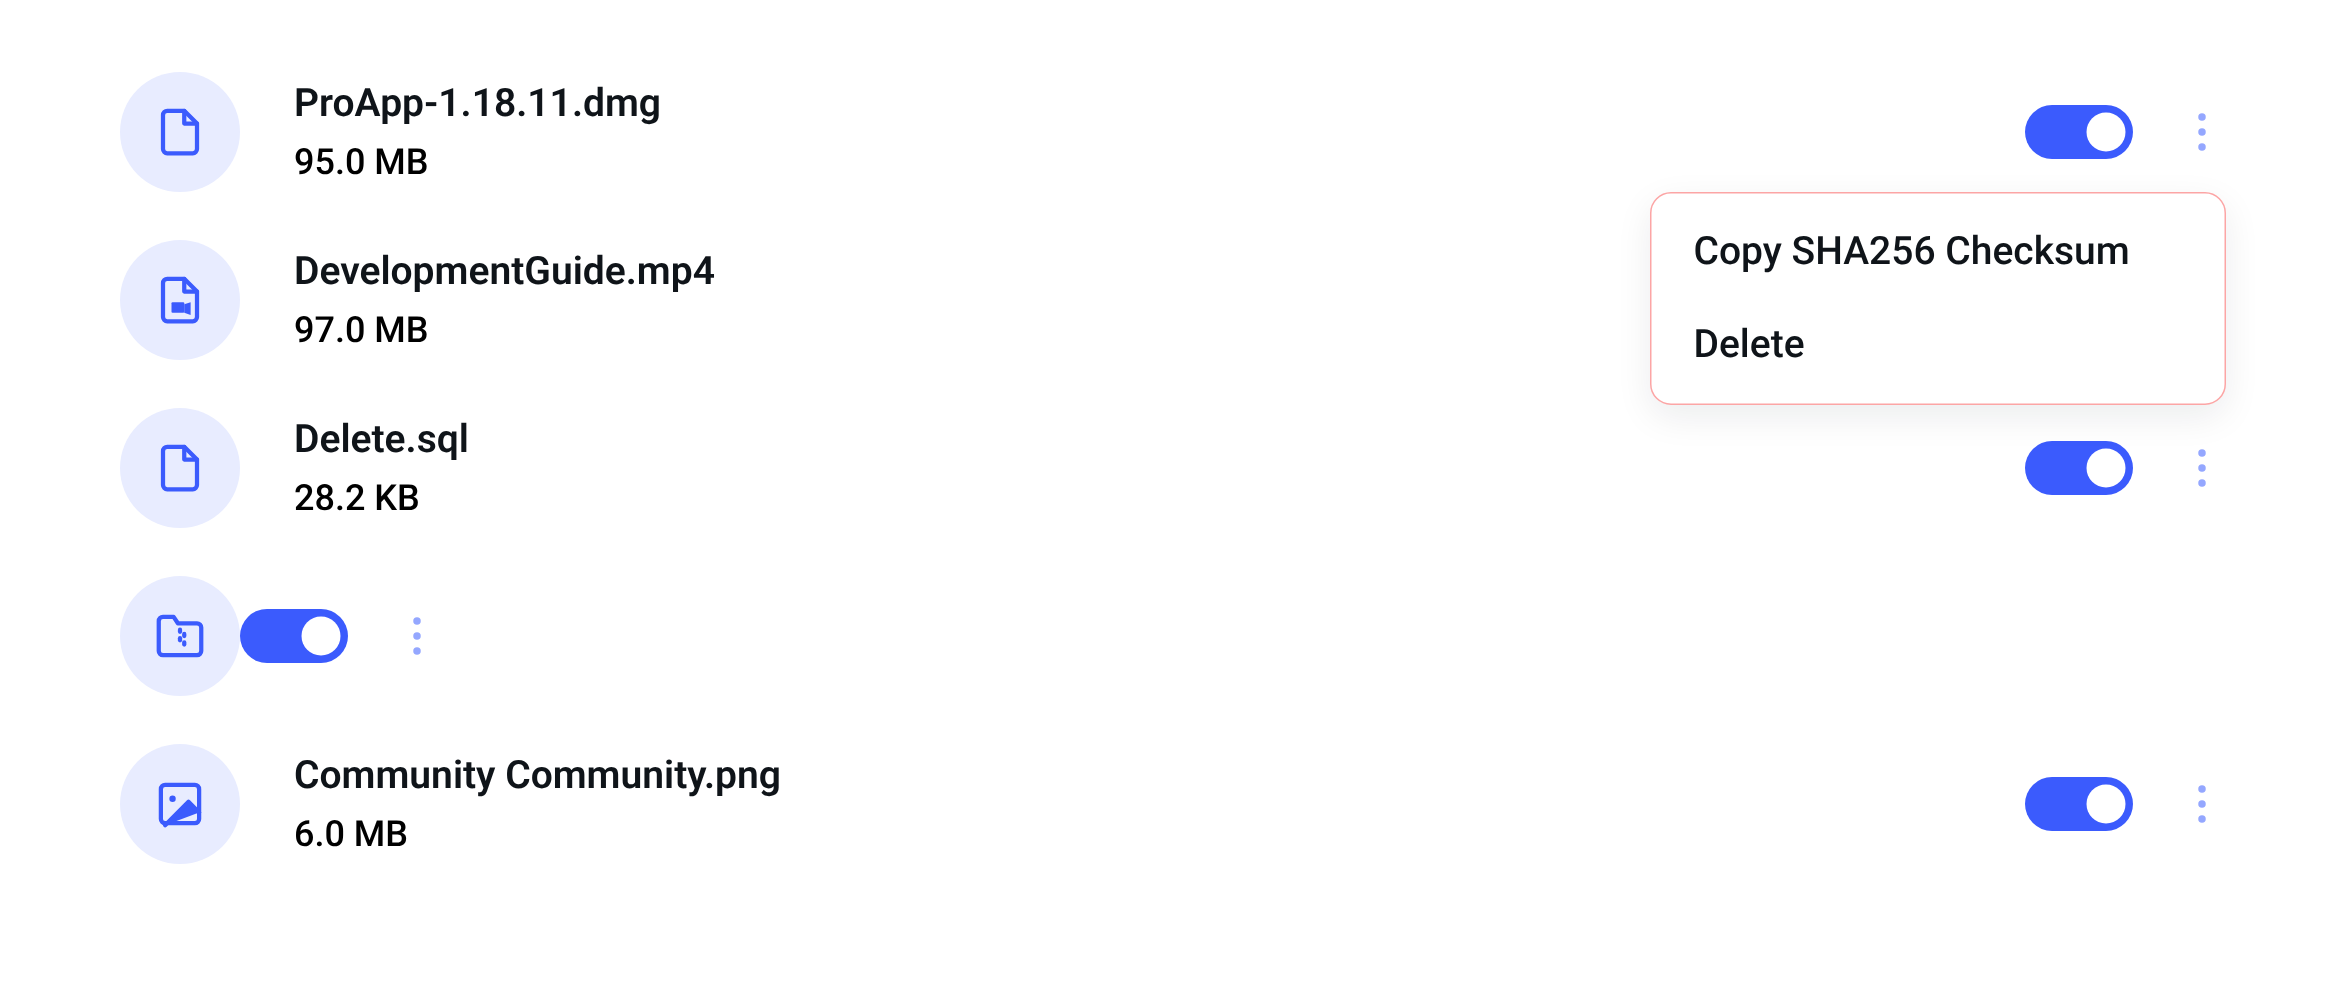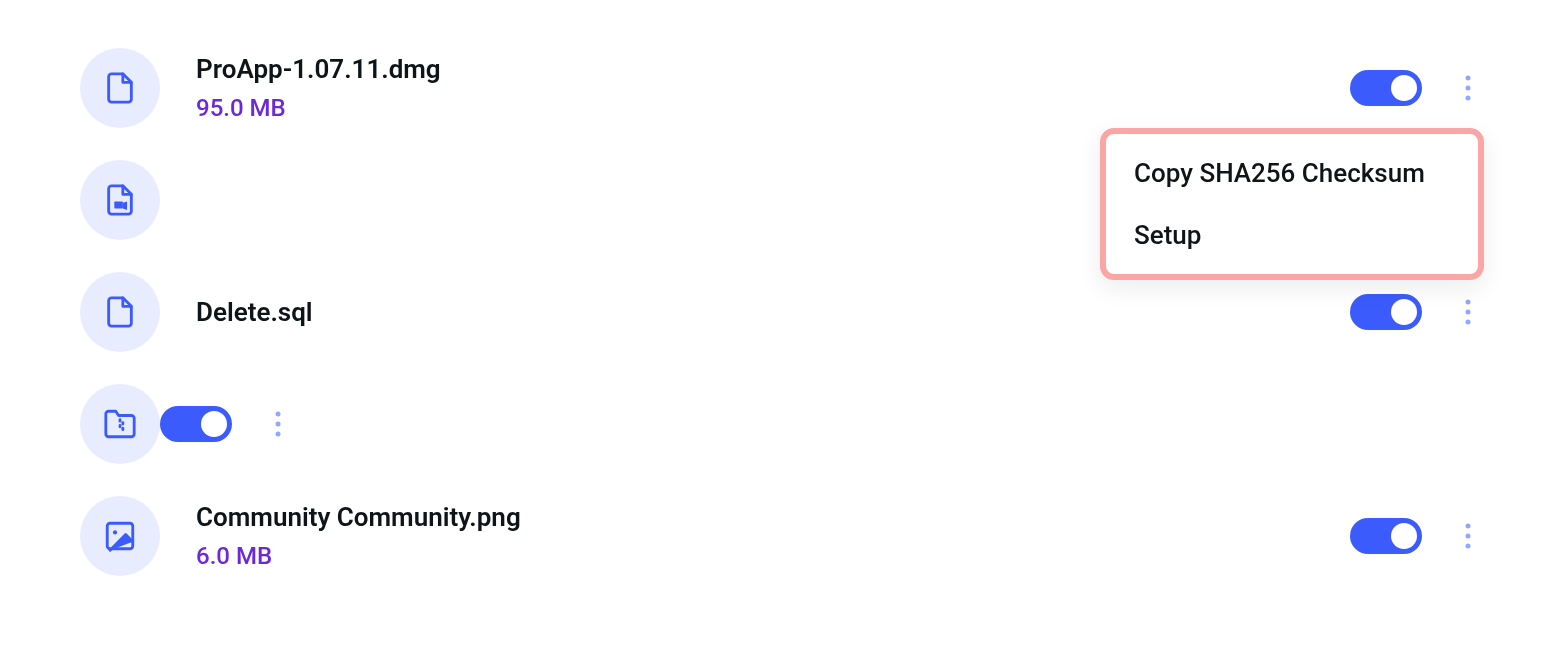--- a/index.html
+++ b/index.html
@@ -52,21 +52,21 @@
       flex: 1;
     }
     .file-name {
       font-size: 26px;
       font-weight: 600;
       color: #0f1419;
     }
     .file-size {
       font-size: 24px;
       font-weight: 500;
-      color: #6d28d9;
+      color: #000000;
     }
     .file-actions {
       display: flex;
       align-items: center;
       gap: 28px;
     }
     .toggle {
       width: 72px;
       height: 36px;
       border-radius: 18px;
@@ -94,21 +94,21 @@
     }
     .more-btn svg {
       width: 6px;
       height: 26px;
     }
     .popover {
       position: absolute;
       top: 128px;
       right: 82px;
       background: #ffffff;
-      border: 6px solid #fca5a5;
+      border: 1px solid #fca5a5;
       border-radius: 14px;
       box-shadow: 0 8px 24px rgba(15, 23, 42, 0.08);
       padding: 8px 0;
       min-width: 384px;
     }
     .popover-item {
       padding: 16px 28px;
       font-size: 26px;
       font-weight: 500;
       color: #0f1419;
@@ -121,21 +121,21 @@
 <div class="file-list">
 
   <div class="file-row">
     <div class="file-icon-wrap">
       <svg viewBox="0 0 24 24">
           <path d="M14 2H6a2 2 0 0 0-2 2v16a2 2 0 0 0 2 2h12a2 2 0 0 0 2-2V8z"></path>
           <polyline points="14 2 14 8 20 8"></polyline>
         </svg>
     </div>
     <div class="file-meta">
-      <div class="file-name">ProApp-1.07.11.dmg</div>
+      <div class="file-name">ProApp-1.18.11.dmg</div>
       <div class="file-size">95.0 MB</div>
     </div>
     <div class="file-actions">
       <div class="toggle">
           <div class="toggle-knob"></div>
         </div>
       <div class="more-btn">
         <svg viewBox="0 0 6 26">
             <circle cx="3" cy="3" r="2.5" fill="#94a7ff"></circle>
             <circle cx="3" cy="13" r="2.5" fill="#94a7ff"></circle>
@@ -147,34 +147,39 @@
 
   <div class="file-row">
     <div class="file-icon-wrap">
       <svg viewBox="0 0 24 24">
           <path d="M14 2H6a2 2 0 0 0-2 2v16a2 2 0 0 0 2 2h12a2 2 0 0 0 2-2V8z"></path>
           <polyline points="14 2 14 8 20 8"></polyline>
           <rect x="8" y="13" width="6" height="5" rx="0.5" fill="#3b5bfd" stroke="none"></rect>
           <polygon points="14 14 17 13 17 19 14 18" fill="#3b5bfd" stroke="none"></polygon>
         </svg>
     </div>
+    <div class="file-meta">
+      <div class="file-name">DevelopmentGuide.mp4</div>
+      <div class="file-size">97.0 MB</div>
+    </div>
     <div class="file-actions">
       
     </div>
   </div>
 
   <div class="file-row">
     <div class="file-icon-wrap">
       <svg viewBox="0 0 24 24">
           <path d="M14 2H6a2 2 0 0 0-2 2v16a2 2 0 0 0 2 2h12a2 2 0 0 0 2-2V8z"></path>
           <polyline points="14 2 14 8 20 8"></polyline>
         </svg>
     </div>
     <div class="file-meta">
       <div class="file-name">Delete.sql</div>
+      <div class="file-size">28.2 KB</div>
     </div>
     <div class="file-actions">
       <div class="toggle">
           <div class="toggle-knob"></div>
         </div>
       <div class="more-btn">
         <svg viewBox="0 0 6 26">
             <circle cx="3" cy="3" r="2.5" fill="#94a7ff"></circle>
             <circle cx="3" cy="13" r="2.5" fill="#94a7ff"></circle>
             <circle cx="3" cy="23" r="2.5" fill="#94a7ff"></circle>
@@ -230,14 +235,14 @@
             <circle cx="3" cy="23" r="2.5" fill="#94a7ff"></circle>
           </svg>
       </div>
     </div>
   </div>
 
 </div>
 
 <div class="popover">
   <div class="popover-item">Copy SHA256 Checksum</div>
-  <div class="popover-item">Setup</div>
+  <div class="popover-item">Delete</div>
 </div>
 
 </body></html>

